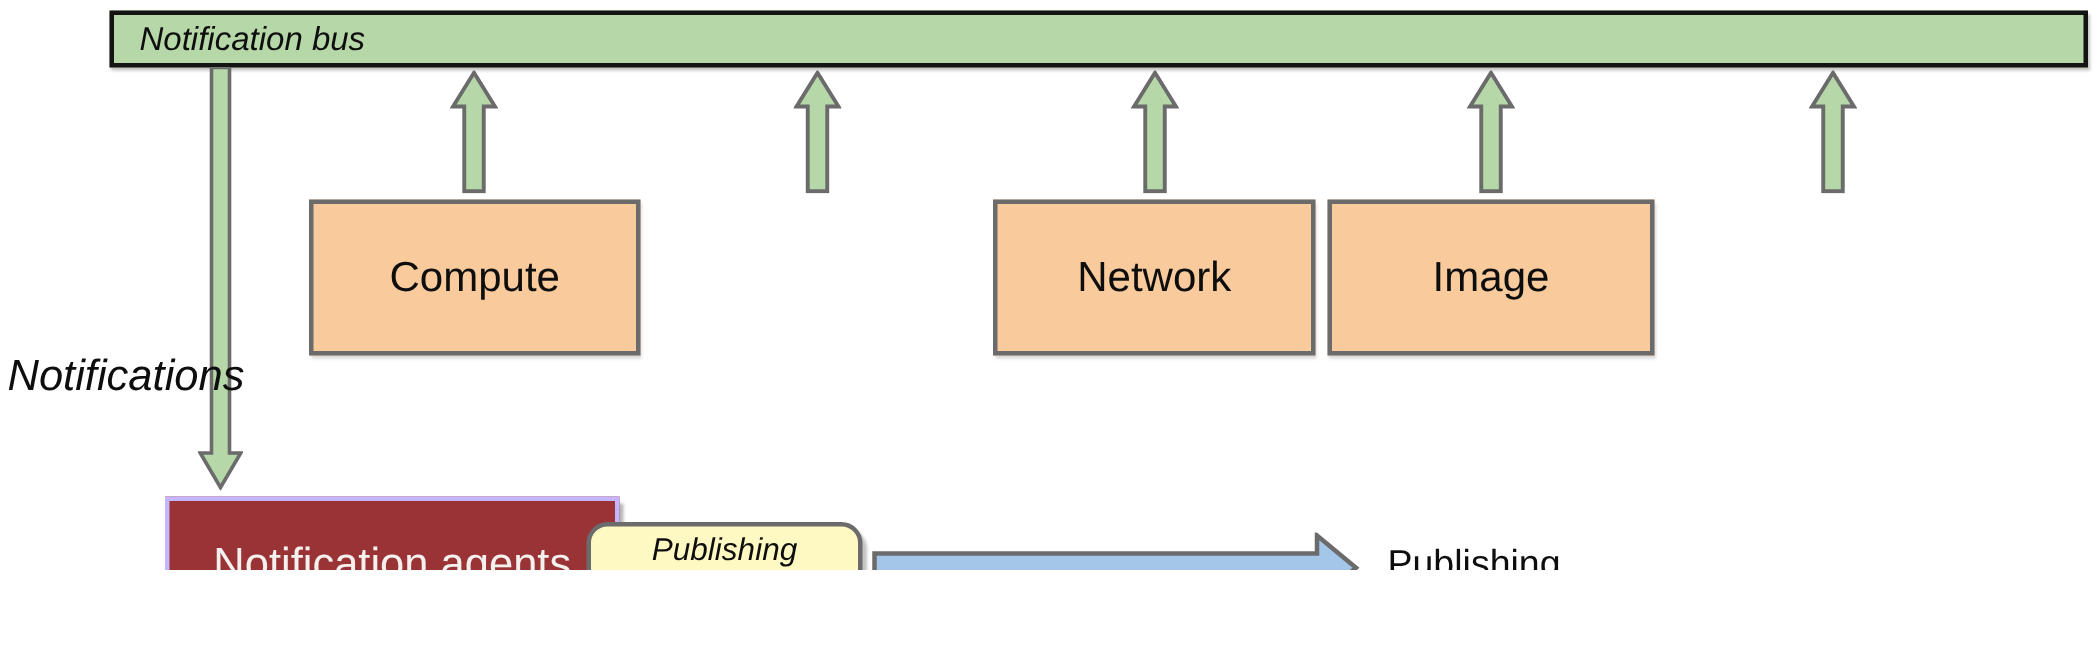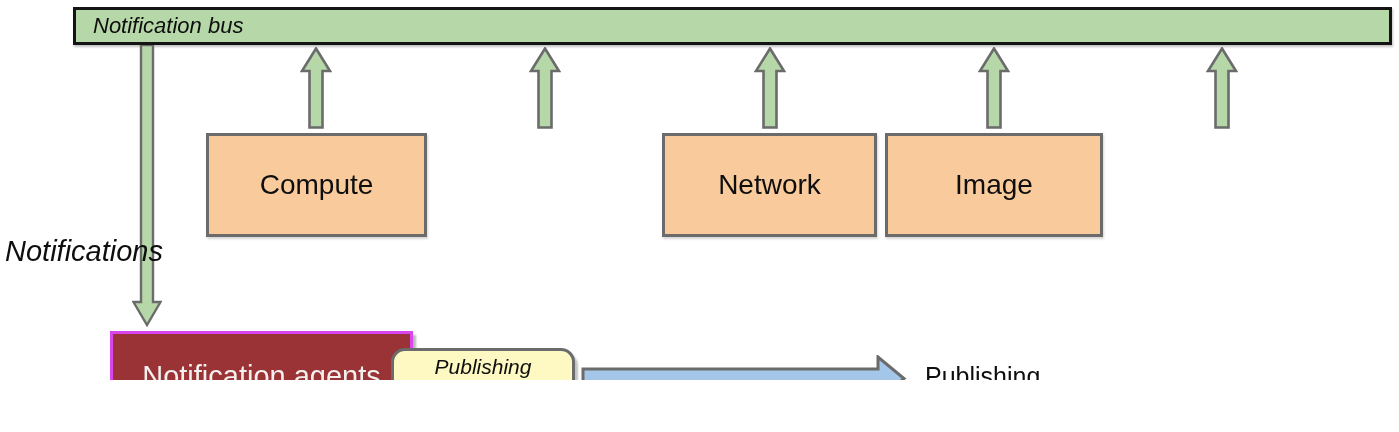--- a/index.html
+++ b/index.html
@@ -65,21 +65,21 @@
     font-size: 29px;
     color: #0e0e0e;
     white-space: nowrap;
   }
   
   .agents-box {
     position: absolute;
     left: 110px; top: 331px;
     width: 297px; height: 85px;
     background: #9a3336;
-    border: 3px solid #d946ef;
+    border: 3px solid #c4b5fd;
     display: flex;
     align-items: center;
     justify-content: center;
     box-shadow: 3px 4px 2px rgba(120,120,120,0.55);
     z-index: 1;
   }
   .agents-box .agents-label {
     font-size: 29px;
     color: #f4f0ee;
     white-space: nowrap;

